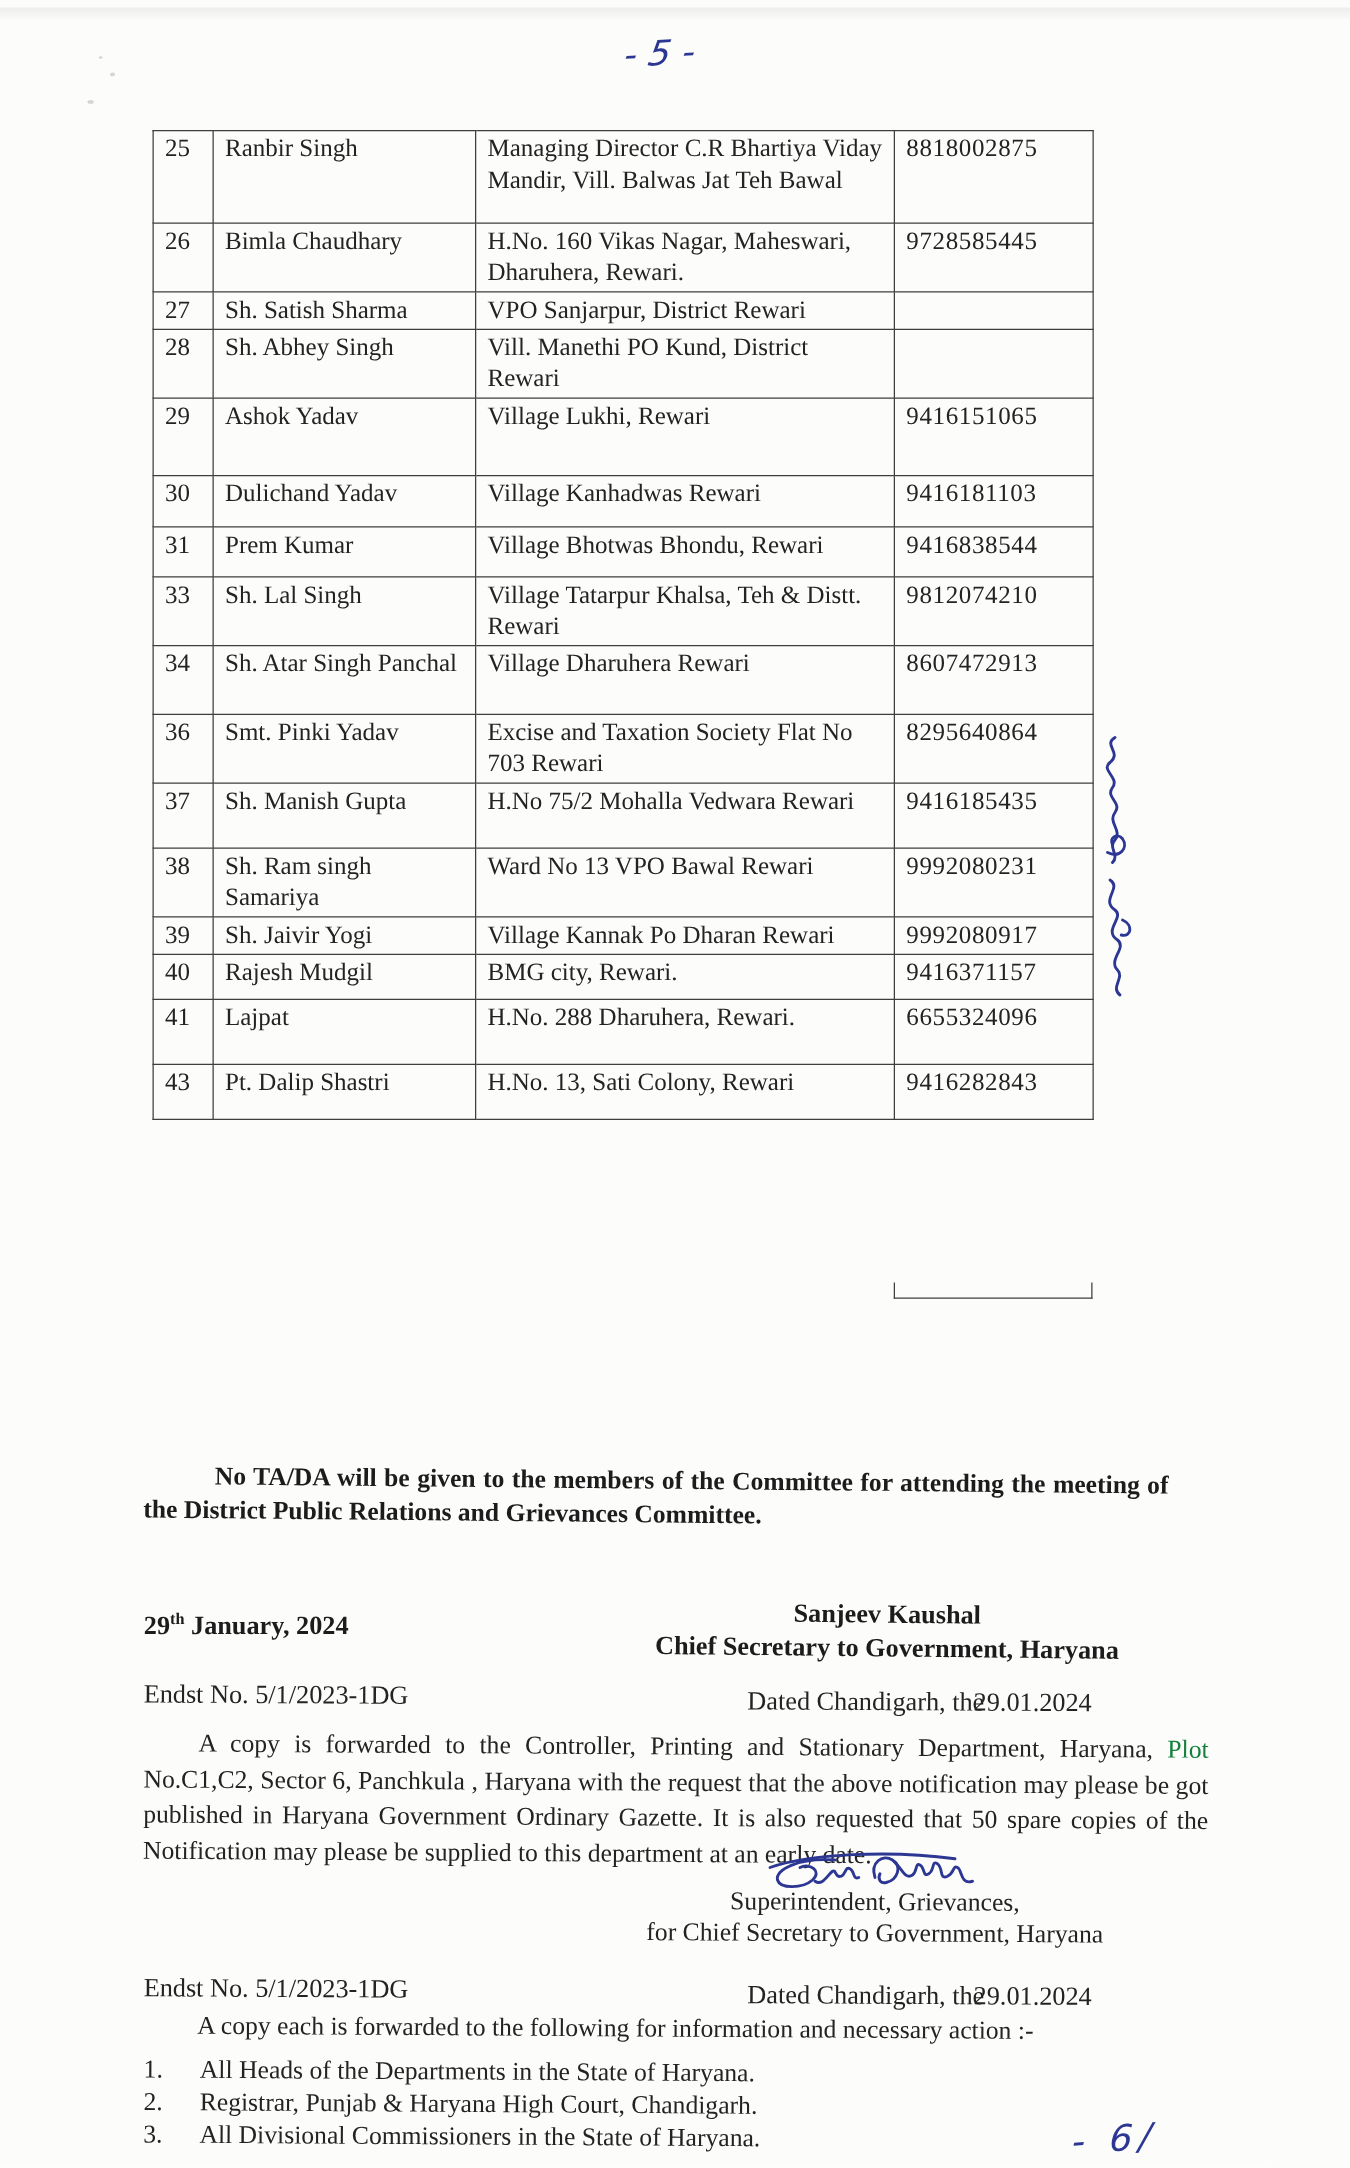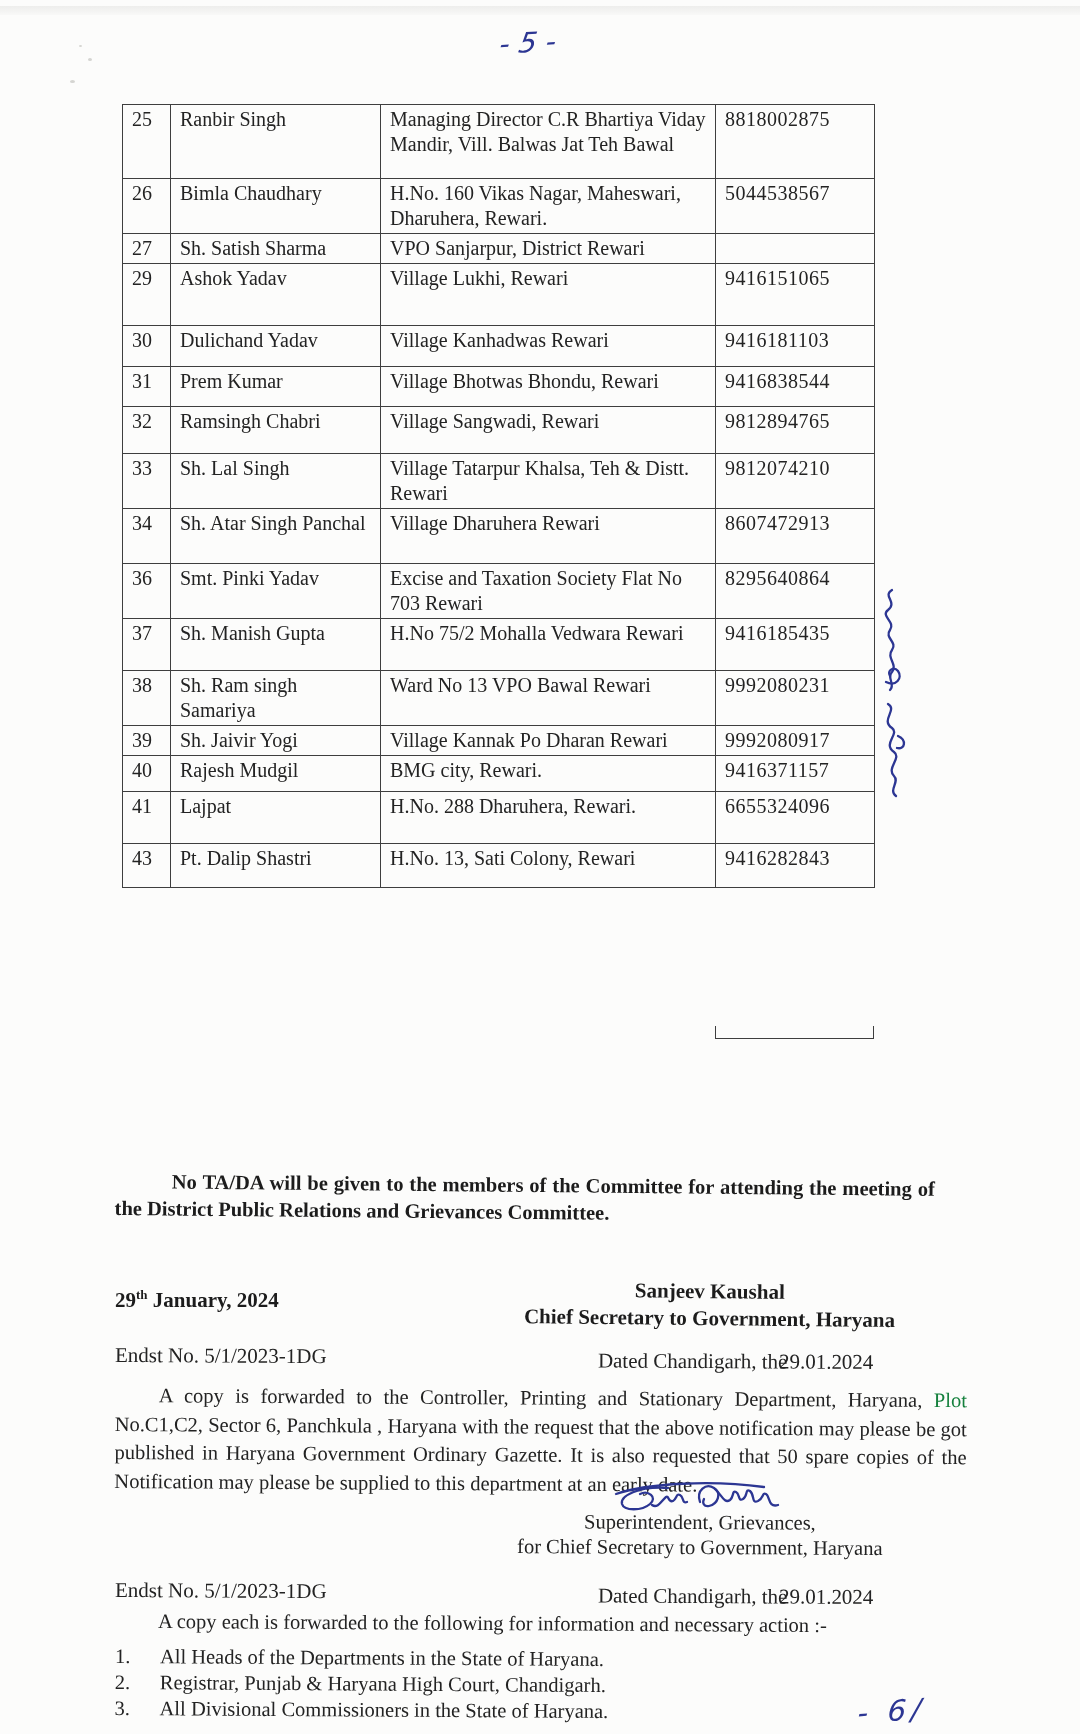--- a/index.html
+++ b/index.html
@@ -94,51 +94,51 @@
           <tr style="height: 74px;">
             <td class="c-no">25</td>
             <td class="c-name">Ranbir Singh</td>
             <td class="c-addr">Managing Director C.R Bhartiya Viday Mandir, Vill. Balwas Jat Teh Bawal</td>
             <td class="c-phone">8818002875</td>
           </tr>
           <tr style="height: 54px;">
             <td class="c-no">26</td>
             <td class="c-name">Bimla Chaudhary</td>
             <td class="c-addr">H.No. 160 Vikas Nagar, Maheswari, Dharuhera, Rewari.</td>
-            <td class="c-phone">5044538567</td>
+            <td class="c-phone">9728585445</td>
           </tr>
           <tr style="height: 30px;">
             <td class="c-no">27</td>
             <td class="c-name">Sh. Satish Sharma</td>
             <td class="c-addr">VPO Sanjarpur, District Rewari</td>
             <td class="c-phone"></td>
           </tr>
+          <tr style="height: 44px;">
+            <td class="c-no">28</td>
+            <td class="c-name">Sh. Abhey Singh</td>
+            <td class="c-addr">Vill. Manethi PO Kund, District Rewari</td>
+            <td class="c-phone"></td>
+          </tr>
           <tr style="height: 62px;">
             <td class="c-no">29</td>
             <td class="c-name">Ashok Yadav</td>
             <td class="c-addr">Village Lukhi, Rewari</td>
             <td class="c-phone">9416151065</td>
           </tr>
           <tr style="height: 41px;">
             <td class="c-no">30</td>
             <td class="c-name">Dulichand Yadav</td>
             <td class="c-addr">Village Kanhadwas Rewari</td>
             <td class="c-phone">9416181103</td>
           </tr>
           <tr style="height: 40px;">
             <td class="c-no">31</td>
             <td class="c-name">Prem Kumar</td>
             <td class="c-addr">Village Bhotwas Bhondu, Rewari</td>
             <td class="c-phone">9416838544</td>
-          </tr>
-          <tr style="height: 47px;">
-            <td class="c-no">32</td>
-            <td class="c-name">Ramsingh Chabri</td>
-            <td class="c-addr">Village Sangwadi, Rewari</td>
-            <td class="c-phone">9812894765</td>
           </tr>
           <tr style="height: 55px;">
             <td class="c-no">33</td>
             <td class="c-name">Sh. Lal Singh</td>
             <td class="c-addr">Village Tatarpur Khalsa, Teh &amp; Distt. Rewari</td>
             <td class="c-phone">9812074210</td>
           </tr>
           <tr style="height: 55px;">
             <td class="c-no">34</td>
             <td class="c-name">Sh. Atar Singh Panchal</td>

